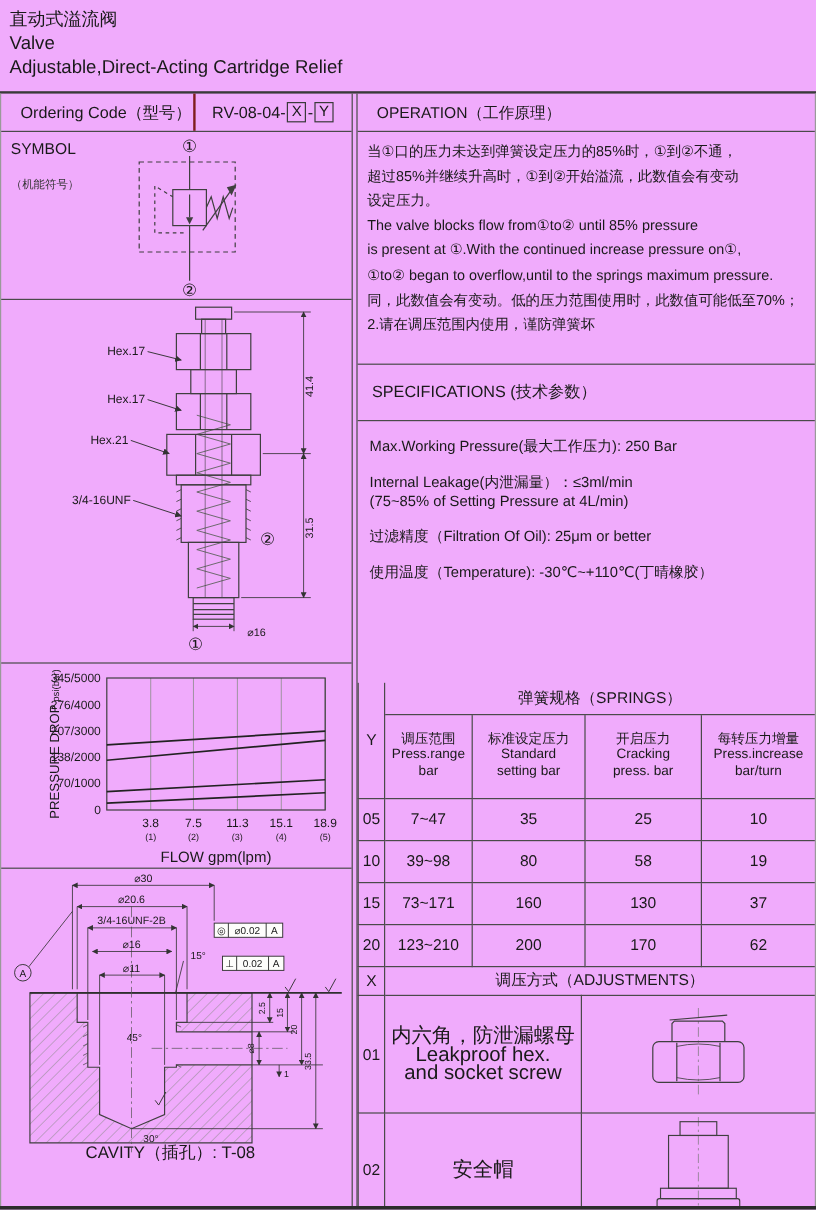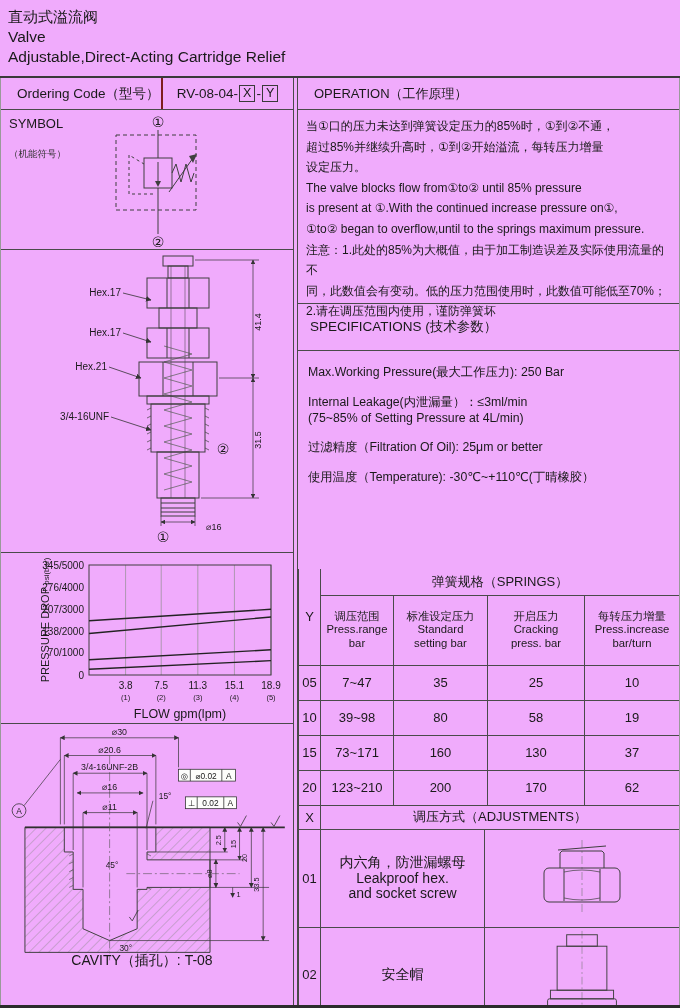--- a/index.html
+++ b/index.html
@@ -33,21 +33,21 @@
   .spec-item { margin-bottom:13.5px; line-height:16px; }
   
   table { border-collapse:collapse; width:100%; table-layout:fixed; }
   td { border:1px solid #4a4a4a; text-align:center; vertical-align:middle; font-size:13px; }
   .springs-t tr.r1 td { border-top:none; }
   .tbl-title { font-size:13px; }
   .colhead { font-size:11.3px; line-height:13.5px; }
   .adjust-t tr.r1 td { border-top:none; }
   .adjust-t tr:last-child td { border-bottom:none; }
   td.last, .springs-t td:last-child, .adjust-t td:last-child { border-right:none; }
-  .desc { font-size:14px; line-height:15.5px; }
+  .desc { font-size:17px; line-height:15.5px; }
   svg text { font-family:"Liberation Sans","DejaVu Sans",sans-serif; fill:#1a1a1a; }
   .cav-cap { position:absolute; left:0; right:10px; bottom:6px; text-align:center; font-size:14px; }
 </style>
 </head>
 <body>
 
 <div class="page">
 
   <div class="hdr">
     <div class="t-zh">直动式溢流阀</div>
@@ -297,26 +297,25 @@
         </svg>
         <div class="cav-cap">CAVITY（插孔）: T-08</div>
       </div>
     </div>
 
     <div class="col-right">
 
       <div class="op-hd">OPERATION（工作原理）</div>
       <div class="op-text">
         <div class="op-line">当①口的压力未达到弹簧设定压力的85%时，①到②不通，</div>
-        <div class="op-line">超过85%并继续升高时，①到②开始溢流，每转压力增量</div>
+        <div class="op-line">超过85%并继续升高时，①到②开始溢流，此数值会有变动</div>
         <div class="op-line">设定压力。</div>
         <div class="op-line">The valve blocks flow from①to② until 85% pressure</div>
         <div class="op-line">is present at ①.With the continued increase pressure on①,</div>
         <div class="op-line">①to② began to overflow,until to the springs maximum pressure.</div>
-        <div class="op-line">注意：1.此处的85%为大概值，由于加工制造误差及实际使用流量的不</div>
         <div class="op-line">同，此数值会有变动。低的压力范围使用时，此数值可能低至70%；</div>
         <div class="op-line">2.请在调压范围内使用，谨防弹簧坏</div>
       </div>
 
       <div class="spec-hd">SPECIFICATIONS (技术参数）</div>
       <div class="spec-list">
         <div class="spec-item">
             <div>Max.Working Pressure(最大工作压力): 250 Bar</div>
           </div>
         <div class="spec-item">

